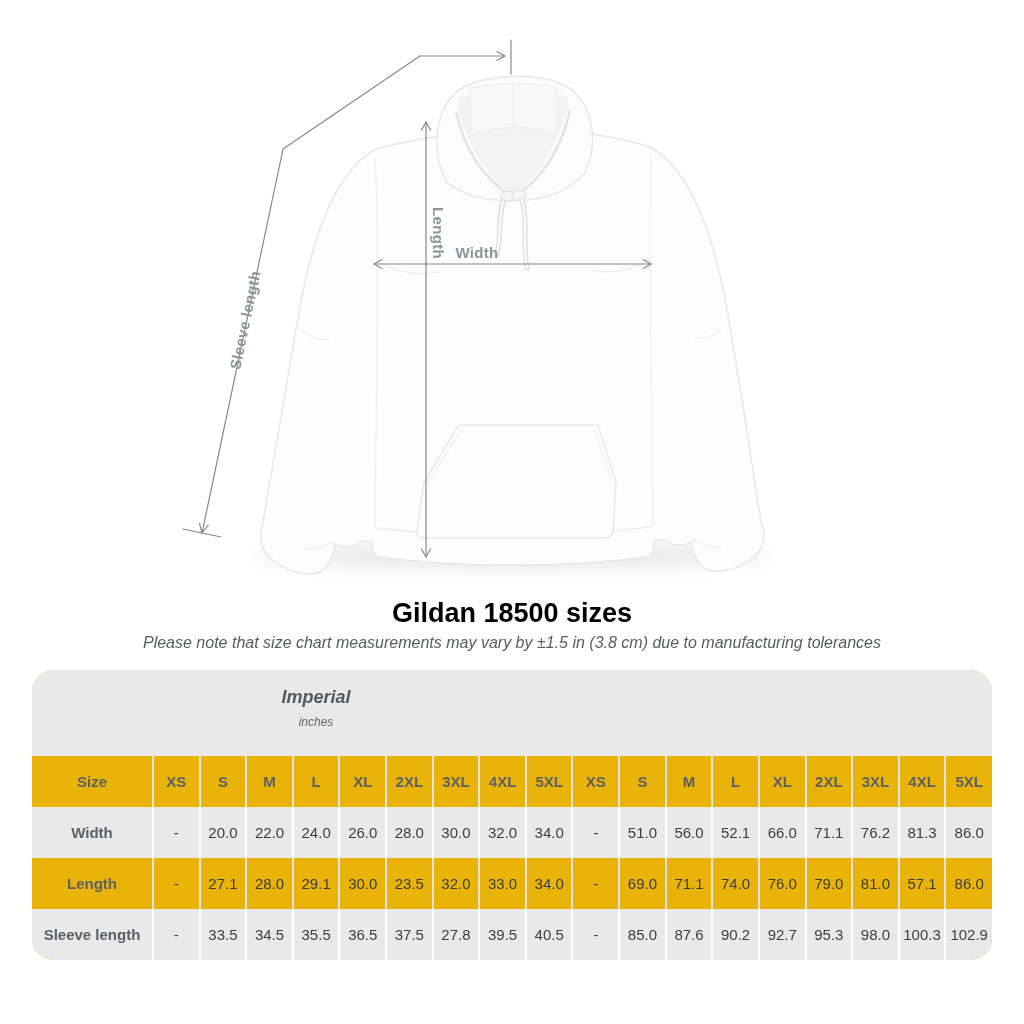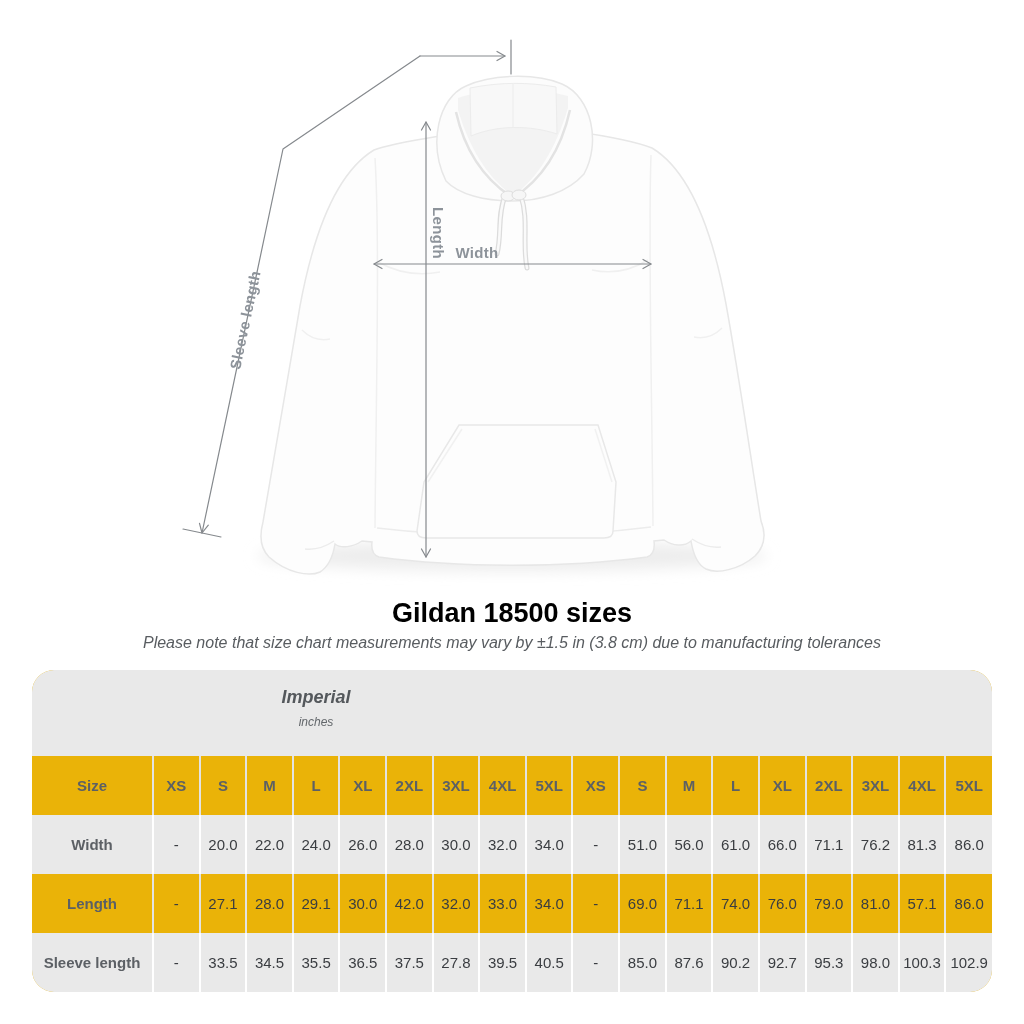--- a/index.html
+++ b/index.html
@@ -36,21 +36,21 @@
   }
   .band{height:86px;background:#e9e9e9;position:relative;}
   .grp{position:absolute;top:17px;width:320px;text-align:center;transform:translateX(-50%);}
   #grp-imperial{left:284px;}
   #grp-metric{left:744px;}
   .gname{font-size:18px;font-weight:bold;font-style:italic;color:#54585c;}
   .gunit{font-size:12px;font-style:italic;color:#63676b;margin-top:7px;}
 
   table{width:100%;border-collapse:collapse;table-layout:fixed;}
   col.first{width:121px;}
-  tr{height:59px;}
+  tr{height:51px;}
   th,td{
     text-align:center;vertical-align:middle;padding:0;
     font-size:15px;border-left:2px solid #e3e3e3;
   }
   th:first-child,td:first-child{border-left:none;}
   tr.stripe{background:#e9e9e9;}
   tr.stripe th,tr.stripe td{border-left-color:#ffffff;}
   th{color:#5c6065;font-weight:bold;}
   td{color:#3a3d41;font-weight:normal;}
   th.rlabel{font-size:15px;}
@@ -188,36 +188,36 @@
       <td>22.0</td>
       <td>24.0</td>
       <td>26.0</td>
       <td>28.0</td>
       <td>30.0</td>
       <td>32.0</td>
       <td>34.0</td>
       <td>-</td>
       <td>51.0</td>
       <td>56.0</td>
-      <td>61.0</td>
+      <td>52.1</td>
       <td>66.0</td>
       <td>71.1</td>
       <td>76.2</td>
       <td>81.3</td>
       <td>86.0</td>
     </tr>
 
     <tr>
       <th class="rlabel">Length</th>
       <td>-</td>
       <td>27.1</td>
       <td>28.0</td>
       <td>29.1</td>
       <td>30.0</td>
-      <td>42.0</td>
+      <td>23.5</td>
       <td>32.0</td>
       <td>33.0</td>
       <td>34.0</td>
       <td>-</td>
       <td>69.0</td>
       <td>71.1</td>
       <td>74.0</td>
       <td>76.0</td>
       <td>79.0</td>
       <td>81.0</td>

